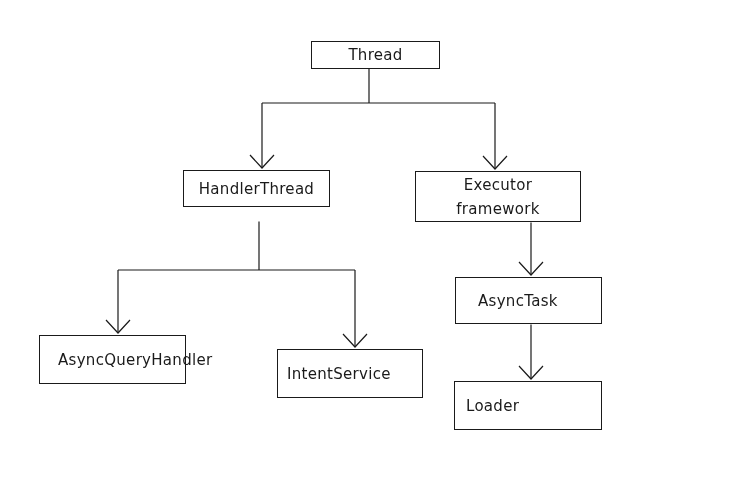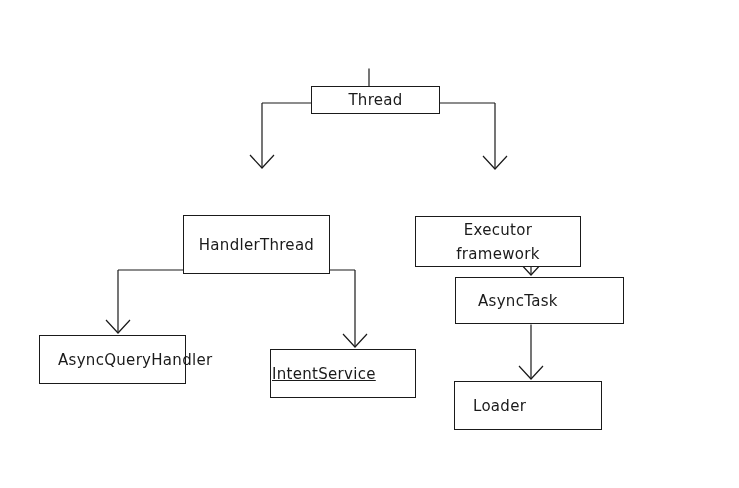--- a/index.html
+++ b/index.html
@@ -29,28 +29,28 @@
     box-sizing: border-box;
     border: 1px solid #1a1a1a;
     background: #ffffff;
     display: flex;
     align-items: center;
     font-size: 15px;
     letter-spacing: 0.3px;
     white-space: pre-line;
     line-height: 24px;
   }
-  .node.center { justify-content: center; text-align: center; margin-top: 45px; }
+  .node.center { justify-content: center; text-align: center; }
   .node-thread            { left: 311px; top: 41px;  width: 129px; height: 28px; }
-  .node-handler-thread    { left: 183px; top: 170px; width: 147px; height: 59px; }
+  .node-handler-thread    { left: 183px; top: 170px; width: 147px; height: 37px; }
   .node-executor          { left: 415px; top: 171px; width: 166px; height: 51px; }
   .node-async-query       { left: 39px;  top: 335px; width: 147px; height: 49px; padding-left: 18px; }
-  .node-intent-service    { left: 270px; top: 349px; width: 146px; height: 49px; padding-left: 1px; text-decoration: underline; }
-  .node-async-task        { left: 455px; top: 277px; width: 169px; height: 47px; padding-left: 22px; }
-  .node-loader            { left: 454px; top: 381px; width: 148px; height: 49px; padding-left: 18px; }
+  .node-intent-service    { left: 277px; top: 349px; width: 146px; height: 49px; padding-left: 9px; }
+  .node-async-task        { left: 455px; top: 277px; width: 147px; height: 47px; padding-left: 22px; }
+  .node-loader            { left: 454px; top: 381px; width: 148px; height: 49px; padding-left: 11px; }
   .line {
     stroke: #1a1a1a;
     stroke-width: 1.2;
     fill: none;
   }
 </style>
 </head>
 <body>
 
 <div class="canvas">

